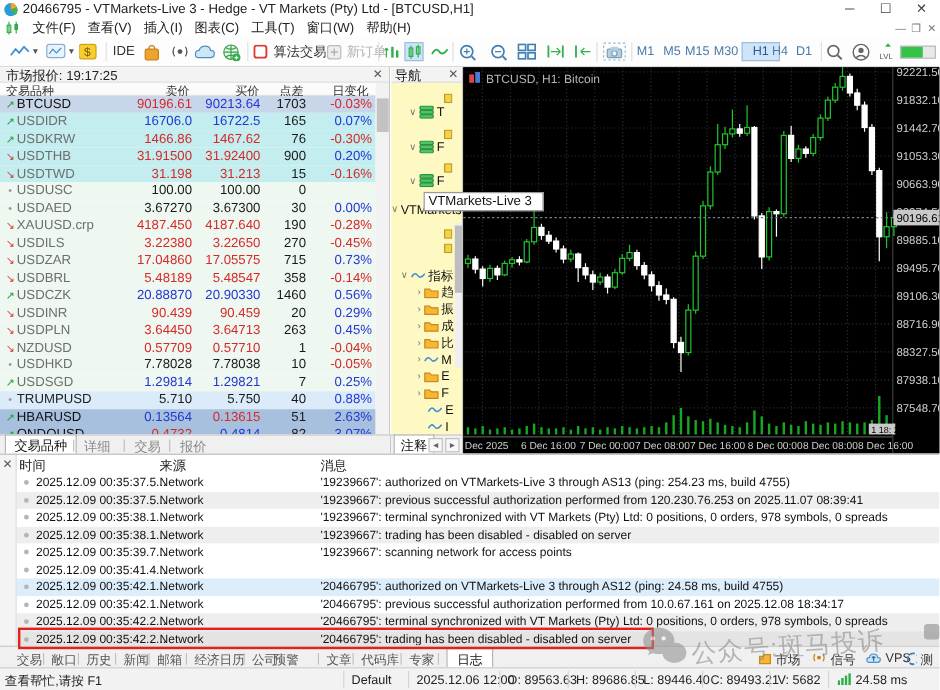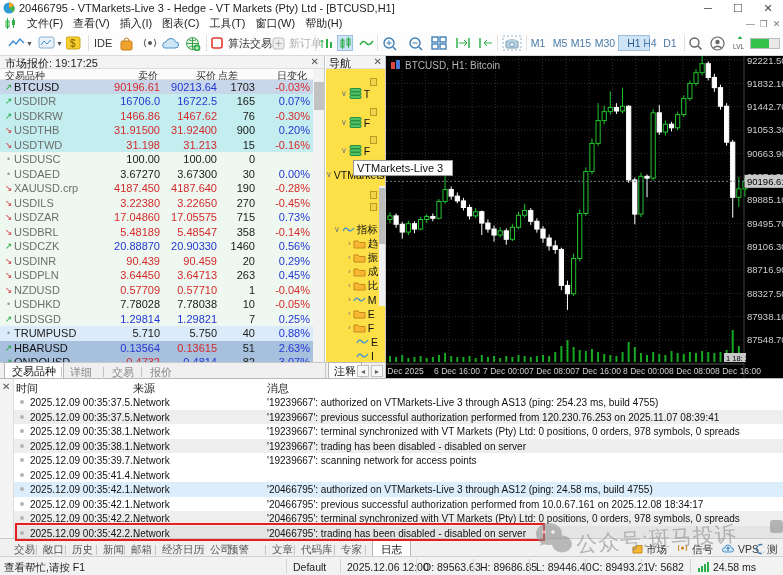--- a/index.html
+++ b/index.html
@@ -33,21 +33,21 @@
 .mwrow .num { text-align:right; }
 .c-red { color:#d42a2a; } .c-blue { color:#2337d2; } .c-black { color:#1a1a1a; }
 #mw-scroll { position:absolute; left:313px; top:13px; width:12px; height:293px; background:#f2f2f2; }
 #mw-thumb { position:absolute; left:1px; top:13px; width:10px; height:28px; background:#c2c2c2; }
 
 #mwtabs { left:0; top:362px; width:326px; height:16px; background:#f0f0f0; border-top:1px solid #c9c9c9; border-right:1px solid #c6c6c6; font-size:11px; }
 .mwtab { position:absolute; top:0; color:#888; }
 .mwtab.active { background:#fff; border:1px solid #b5b5b5; border-bottom:none; top:-1px; padding:1px 7px; color:#111; }
 .tabsep { position:absolute; top:2px; color:#bbb; }
 
-#nav { left:326px; top:56px; width:60px; height:306px; background:#fde047; border-right:1px solid #c6c6c6; overflow:hidden; }
+#nav { left:326px; top:56px; width:60px; height:306px; background:#fef9c3; border-right:1px solid #c6c6c6; overflow:hidden; }
 #nav-header { position:absolute; left:0; top:0; width:60px; height:13px; background:#f3f3f3; border-bottom:1px solid #ddd; }
 #nav-header .t { position:absolute; left:3px; top:0px; font-size:11px; }
 #nav-header .x { position:absolute; right:4px; top:0px; color:#555; font-size:10px; }
 .navrow { position:absolute; left:0; width:60px; height:13px; display:flex; align-items:center; font-size:10.5px; white-space:nowrap; }
 .chev { color:#777; font-size:8px; }
 #nav-scroll { position:absolute; left:53px; top:130px; width:7px; height:120px; background:#f0f0f0; }
 #nav-thumb { position:absolute; left:0px; top:2px; width:7px; height:56px; background:#bdbdbd; }
 #navtab { left:326px; top:362px; width:60px; height:16px; background:#f0f0f0; border-top:1px solid #c9c9c9; border-right:1px solid #c6c6c6; font-size:11px; }
 #navtab .t { position:absolute; left:2px; top:-1px; background:#fff; border:1px solid #b5b5b5; border-bottom:none; padding:1px 5px; }
 #navtab .sc { position:absolute; top:2px; width:12px; height:12px; border:1px solid #c0c0c0; background:#f8f8f8; color:#666; font-size:7px; text-align:center; line-height:11px; }
@@ -287,21 +287,21 @@
 
   <div id="mw" class="abs">
     <div id="mw-header">
       <span class="t">市场报价: 19:17:25</span>
       <span class="x">✕</span>
     </div>
     <div id="mw-cols">
         <span style="left:5px">交易品种</span>
         <span style="left:138px">卖价</span>
         <span style="left:196px">买价</span>
-        <span style="left:218px">点差</span>
+        <span style="left:233px">点差</span>
         <span style="left:277px">日变化</span>
       </div>
     <div id="mw-rows">
         <div class="mwrow" style="top: 23.5px; background: rgb(200, 214, 234);">
           <span class="arr" style="color:#1fa53a">↗</span>
           <span class="sym" style="color:#111">BTCUSD</span>
           <span class="num c-red" style="width:56px">90196.61</span>
           <span class="num c-blue" style="width:57px">90213.64</span>
           <span class="num c-black" style="width:38px">1703</span>
           <span class="num c-red" style="width:55px">-0.03%</span>

